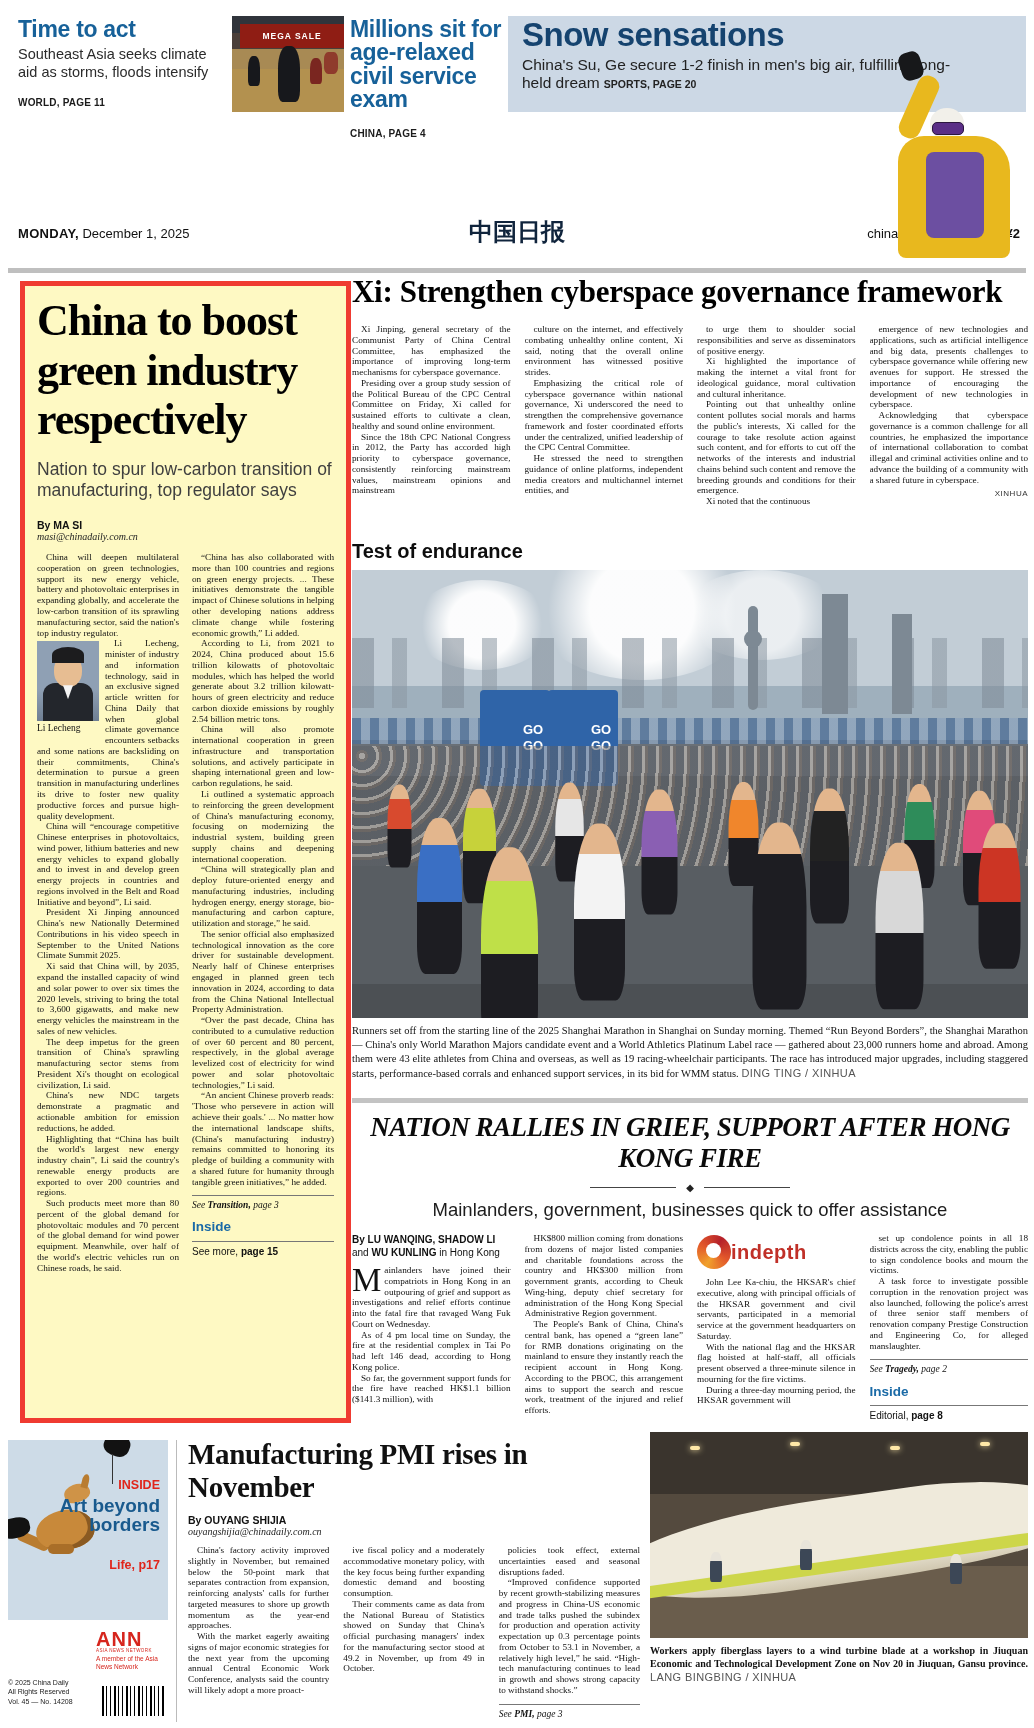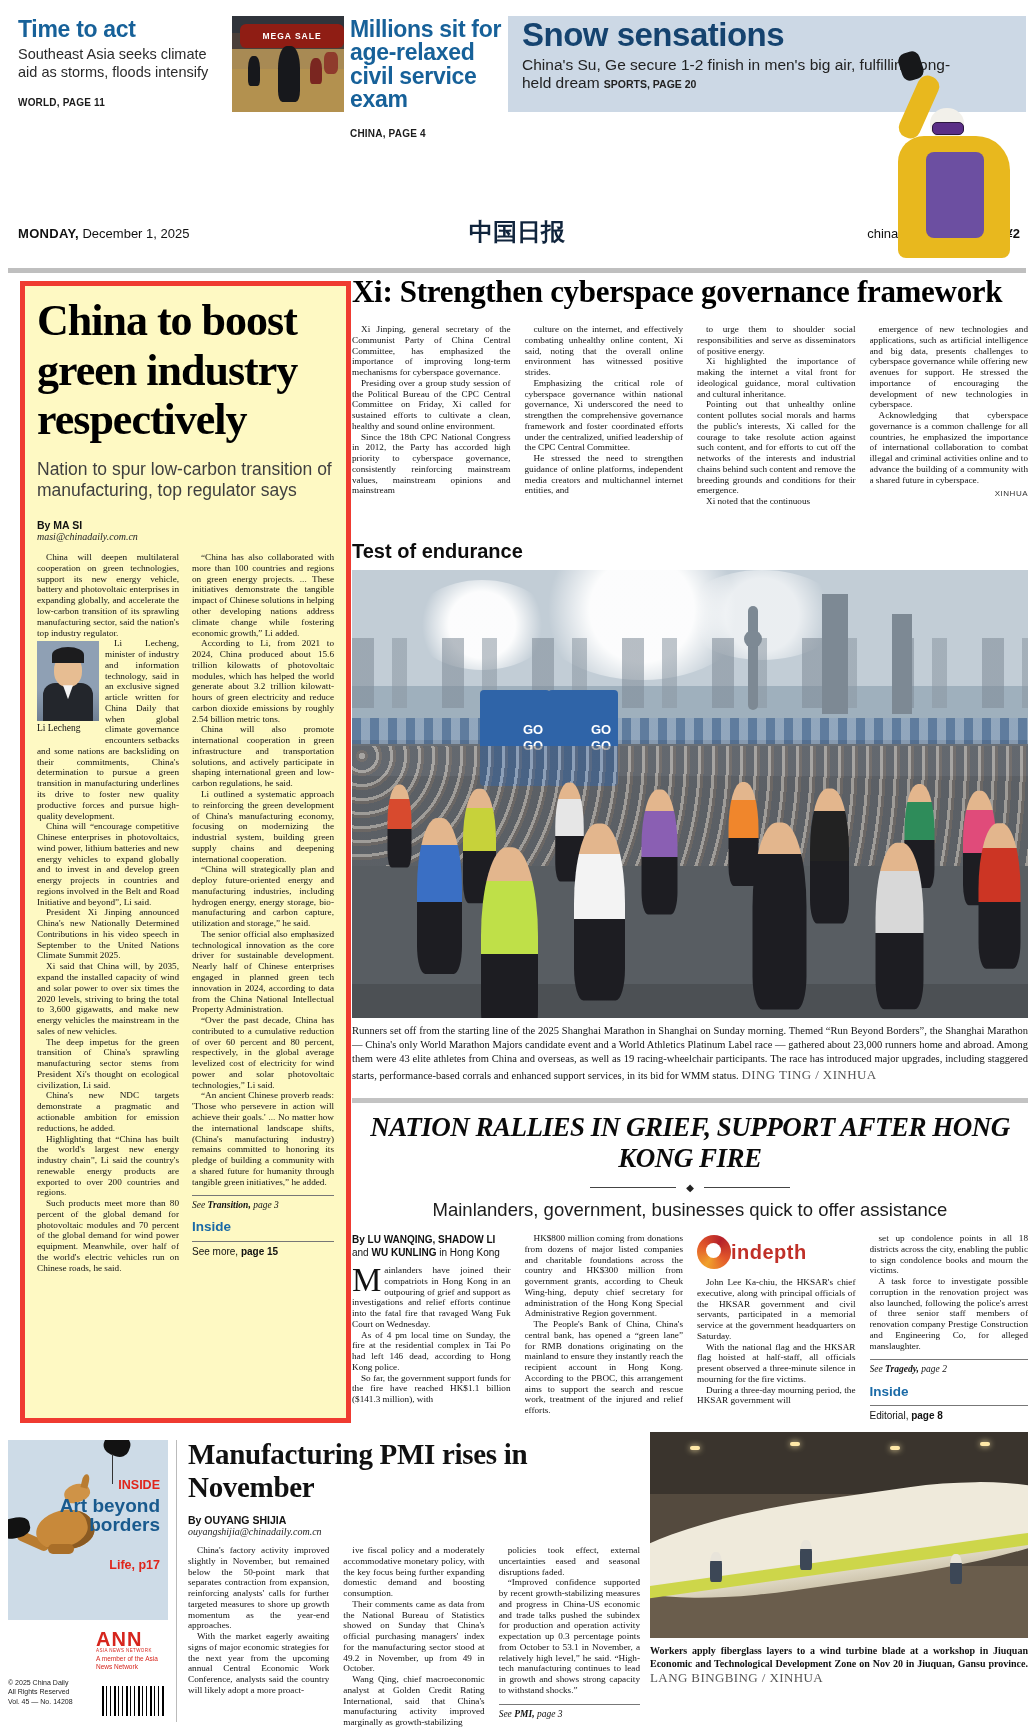--- a/index.html
+++ b/index.html
@@ -12,21 +12,21 @@
   .teaser1{position:absolute;left:10px;top:2px;width:208px;}
   .teaser2{position:absolute;left:342px;top:2px;width:152px;}
   .teaser-title{font-family:"Liberation Sans","DejaVu Sans",sans-serif;font-weight:bold;
                 color:#176199;font-size:23px;line-height:1.02;letter-spacing:-.3px;}
   .teaser-sub{font-size:14.5px;line-height:1.18;color:#2b2b2b;margin-top:5px;font-family:"Liberation Sans","DejaVu Sans",sans-serif;}
   .teaser-kicker{font-family:"Liberation Sans","DejaVu Sans",sans-serif;font-weight:bold;font-size:10px;color:#1b1b1b;margin-top:16px;letter-spacing:.2px;}
   .flood-photo{position:absolute;left:224px;top:0;width:112px;height:96px;overflow:hidden;
       background:linear-gradient(180deg,#30343b 0 18%,#4a3f3a 18% 34%,#a88a54 34% 55%,#b3914f 55% 100%);}
   .flood-sign{position:absolute;left:8px;top:8px;right:0;height:24px;background:#8f1d14;color:#fff;
       font-family:"Liberation Sans","DejaVu Sans",sans-serif;font-weight:bold;font-size:8.5px;
-      display:flex;align-items:center;justify-content:center;letter-spacing:1px;border-radius:6px;}
+      display:flex;align-items:center;justify-content:center;letter-spacing:1px;}
   .flood-fig{position:absolute;background:#17181c;border-radius:40% 40% 20% 20%;}
   .snow-box{position:absolute;left:500px;top:0;width:518px;height:96px;background:#ccd8e5;}
   .snow-inner{position:absolute;left:14px;top:2px;width:400px;}
   .snow-title{font-family:"Liberation Sans","DejaVu Sans",sans-serif;font-weight:bold;color:#15436f;
       font-size:33px;letter-spacing:-.5px;line-height:1.05;}
   .snow-sub{font-family:"Liberation Sans","DejaVu Sans",sans-serif;font-size:15.5px;color:#222;line-height:1.2;margin-top:3px;width:430px;}
   .snow-kicker{font-weight:bold;font-size:10.5px;}
 
   
   .skier{position:absolute;right:10px;top:52px;width:190px;height:206px;z-index:9;}
@@ -98,21 +98,21 @@
   .pillar{position:absolute;top:120px;width:34px;height:96px;background:#2f64a8;color:#fff;
       font-family:"Liberation Sans","DejaVu Sans",sans-serif;font-weight:bold;font-size:13px;
       display:flex;flex-direction:column;align-items:center;justify-content:center;line-height:1.25;border-radius:4px;white-space:pre-line;text-align:center;padding-left:36px;}
   .crowdtex{position:absolute;left:0;top:176px;width:100%;height:120px;
       background:repeating-radial-gradient(circle at 10px 10px,#d8cfc4 0 3px,#7b6f66 3px 6px,#5e6268 6px 14px);opacity:.55;}
   .runner{position:absolute;width:15px;height:52px;border-radius:45% 45% 18% 18%;
       background:linear-gradient(180deg,#e3b68d 0 17%,var(--shirt,#d84a2e) 17% 54%,#1d1d22 54% 100%);}
   .marathon .road{position:absolute;left:0;bottom:0;width:100%;height:34px;background:#4c5054;}
 
   .caption{position:absolute;left:352px;top:1024px;width:676px;font-size:10.5px;line-height:1.32;text-align:justify;color:#111;}
-  .credit{font-family:Liberation Serif, serif;font-size:13px;color:#555;letter-spacing:.4px;}
+  .credit{font-family:Liberation Sans, sans-serif;font-size:11px;color:#555;letter-spacing:.4px;}
   .midrule{position:absolute;left:352px;top:1098px;width:676px;height:5px;background:#c3c3c3;}
 
   
   .hk{position:absolute;left:352px;top:1112px;width:676px;}
   .hk-head{font-style:italic;font-weight:600;font-size:27px;letter-spacing:-.5px;text-align:center;color:#0b0b0b;}
   .ornament{display:flex;align-items:center;justify-content:center;gap:10px;margin:8px 0 6px 0;color:#222;}
   .ornament .ln{width:86px;height:1px;background:#444;}
   .ornament .dm{font-size:10px;}
   .hk-sub{font-family:"Liberation Sans","DejaVu Sans",sans-serif;font-size:18.5px;color:#1c1c1c;text-align:center;margin-bottom:12px;}
   .hk-cols{display:flex;gap:14px;height:222px;overflow:hidden;}
@@ -406,21 +406,20 @@
       <div class="by-mail">ouyangshijia@chinadaily.com.cn</div>
     </div>
     <div class="pmi-cols">
       <div class="ncol">
           <p class="para">China's factory activity improved slightly in November, but remained below the 50-point mark that separates contraction from expansion, reinforcing analysts' calls for further targeted measures to shore up growth momentum as the year-end approaches.</p>
           <p class="para">With the market eagerly awaiting signs of major economic strategies for the next year from the upcoming annual Central Economic Work Conference, analysts said the country will likely adopt a more proact-</p>
         </div>
       <div class="ncol">
           <p class="para">ive fiscal policy and a moderately accommodative monetary policy, with the key focus being further expanding domestic demand and boosting consumption.</p>
           <p class="para">Their comments came as data from the National Bureau of Statistics showed on Sunday that China's official purchasing managers' index for the manufacturing sector stood at 49.2 in November, up from 49 in October.</p>
-          <p class="para">Wang Qing, chief macroeconomic analyst at Golden Credit Rating International, said that China's manufacturing activity improved marginally as growth-stabilizing</p>
         </div>
       <div class="ncol">
         <div>
             <p class="para">policies took effect, external uncertainties eased and seasonal disruptions faded.</p>
             <p class="para">“Improved confidence supported by recent growth-stabilizing measures and progress in China-US economic and trade talks pushed the subindex for production and operation activity expectation up 0.3 percentage points from October to 53.1 in November, a relatively high level,” he said. “High-tech manufacturing continues to lead in growth and shows strong capacity to withstand shocks.”</p>
           </div>
         <div class="xref"><span>See </span><b>PMI,</b><span> page 3</span></div>
       </div>
     </div>
   </div>

